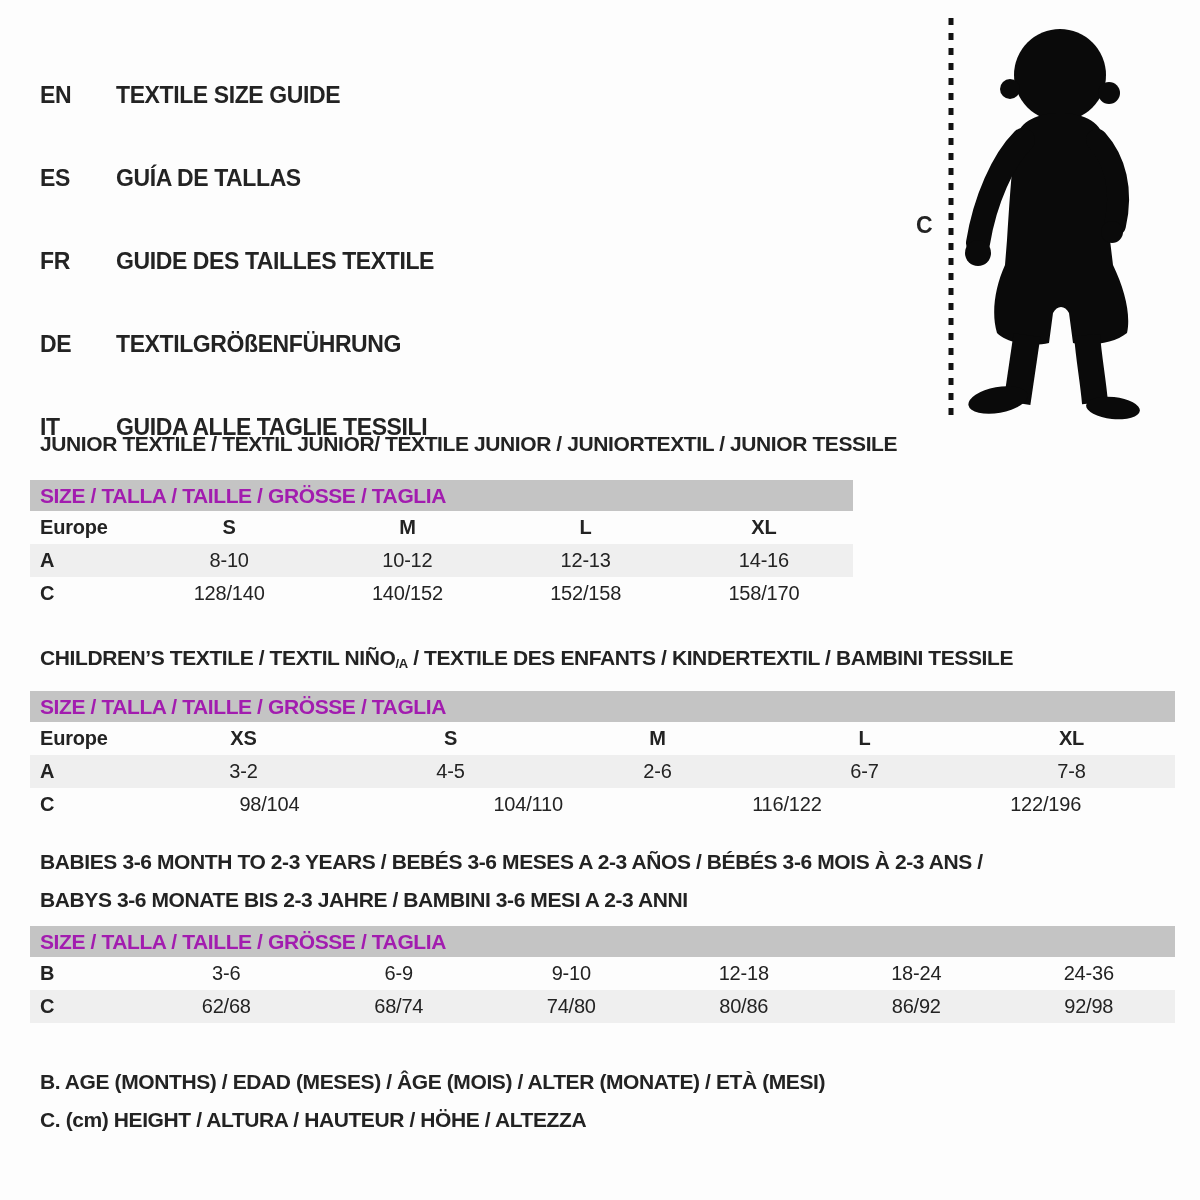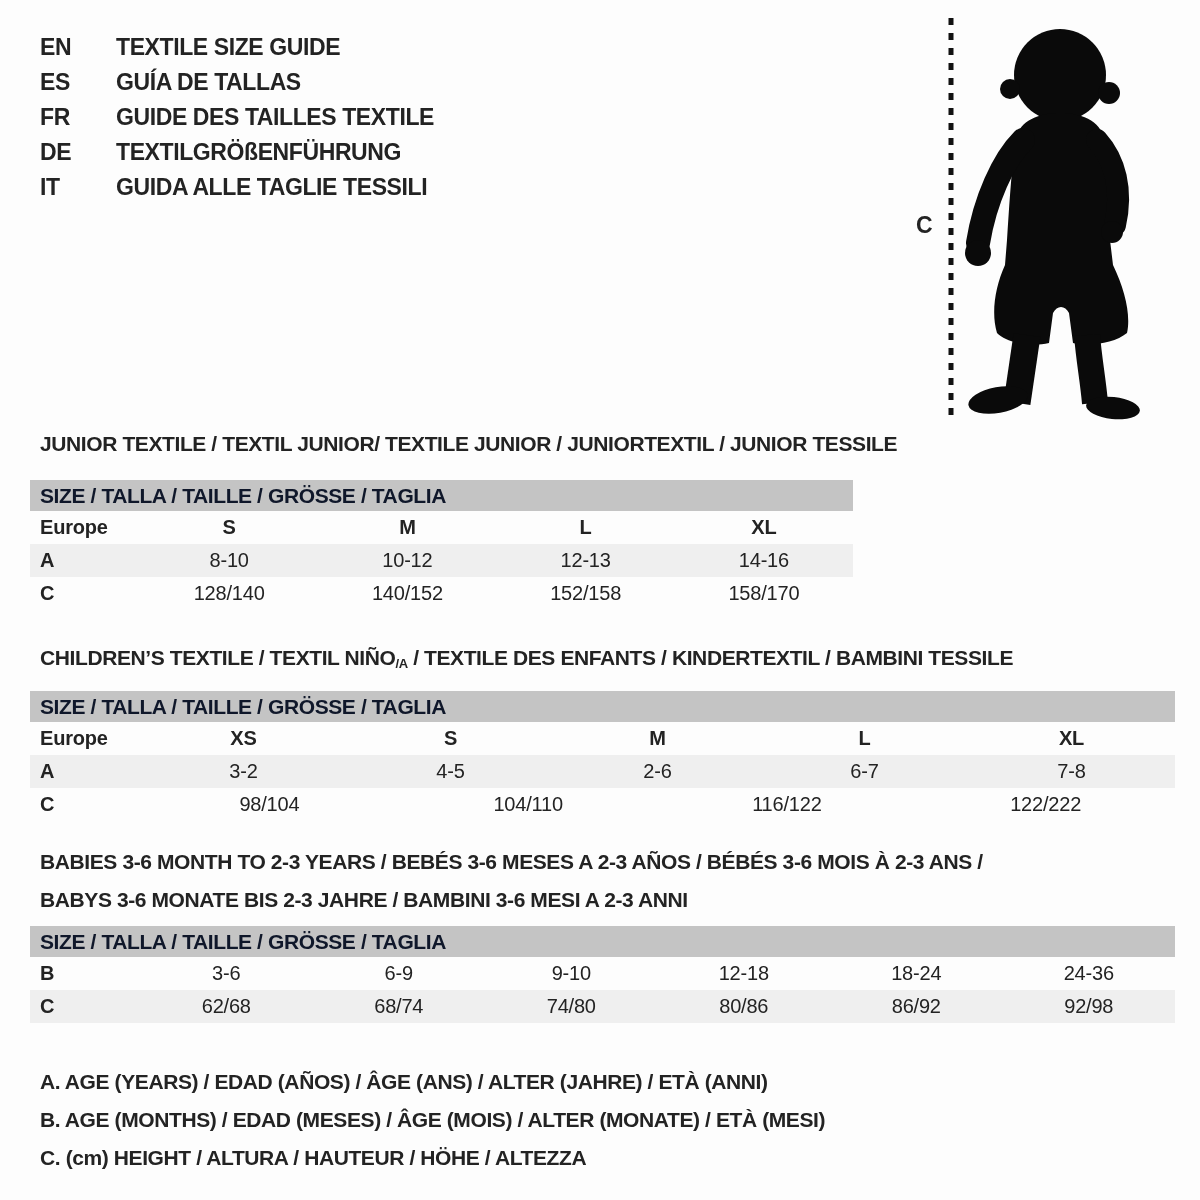--- a/index.html
+++ b/index.html
@@ -9,21 +9,21 @@
     --silhouette:#0a0a0a;
     --bg:#fdfdfd;
   }
   *{margin:0;padding:0;box-sizing:border-box;}
   html,body{background:#fff;}
   body{font-family:"Liberation Sans", sans-serif;color:var(--ink);}
   #page{position:relative;width:1200px;height:1200px;background:var(--bg);overflow:hidden;}
 
   
   .languages{position:absolute;left:40px;top:30px;}
-  .lang-row{display:flex;line-height:35px;font-size:23px;font-weight:700;letter-spacing:-0.4px;}
+  .lang-row{display:flex;line-height:35px;font-size:23px;font-weight:700;letter-spacing:-0.4px;margin-top:48px;}
   .lang-code{width:76px;}
   .lang-title{white-space:nowrap;}
 
   
   .measure-line{position:absolute;left:946px;top:18px;width:10px;height:398px;}
   .measure-label{position:absolute;left:916px;top:212px;font-size:23px;font-weight:700;}
   .baby-svg{position:absolute;left:965px;top:25px;width:175px;height:395px;}
 
   
   .section{position:absolute;left:30px;}
@@ -33,21 +33,21 @@
   .section-title{padding-left:10px;font-size:21px;font-weight:700;letter-spacing:-0.4px;white-space:nowrap;}
   .title-line{line-height:27px;}
   .sec-babies .title-line + .title-line{margin-top:11px;}
   .title-line .sub{font-size:0.62em;position:relative;top:0.22em;}
   .sec-junior .size-table{margin-top:23px;}
   .sec-children .size-table{margin-top:17px;}
   .sec-babies .size-table{margin-top:13px;}
 
   .size-table{width:100%;}
   .thead{height:31px;line-height:31px;background:var(--header-bar);padding-left:10px;
-         font-size:21px;font-weight:700;letter-spacing:-0.4px;color:#0f172a;}
+         font-size:21px;font-weight:700;letter-spacing:-0.4px;color:#a21caf;}
   .trow{display:flex;height:33px;line-height:33px;font-size:20px;letter-spacing:-0.2px;align-items:center;}
   .trow:nth-child(2){background:var(--row-shade);}
   .tlabel{width:110px;padding-left:10px;font-weight:700;}
   .trow.bold .tcell{font-weight:700;}
   .tcell{flex:1;text-align:center;}
 
   
   .legend{position:absolute;left:40px;top:1063px;}
   .legend-line{line-height:38px;font-size:21px;font-weight:700;letter-spacing:-0.4px;white-space:nowrap;}
 </style>
@@ -176,21 +176,21 @@
             <div class="tcell">4-5</div>
             <div class="tcell">2-6</div>
             <div class="tcell">6-7</div>
             <div class="tcell">7-8</div>
           </div>
           <div class="trow">
             <div class="tlabel">C</div>
             <div class="tcell">98/104</div>
             <div class="tcell">104/110</div>
             <div class="tcell">116/122</div>
-            <div class="tcell">122/222</div>
+            <div class="tcell">122/196</div>
           </div>
         </div>
     </div>
   </div>
 
   <div class="section sec-babies">
     <div class="section-title">
         <div class="title-line"><span>BABIES 3-6 MONTH TO 2-3 YEARS / BEBÉS 3-6 MESES A 2-3 AÑOS / BÉBÉS 3-6 MOIS À 2-3 ANS /</span></div>
         <div class="title-line"><span>BABYS 3-6 MONATE BIS 2-3 JAHRE / BAMBINI 3-6 MESI A 2-3 ANNI</span></div>
       </div>
@@ -213,17 +213,16 @@
             <div class="tcell">74/80</div>
             <div class="tcell">80/86</div>
             <div class="tcell">86/92</div>
             <div class="tcell">92/98</div>
           </div>
         </div>
     </div>
   </div>
 
   <div class="legend">
-      <div class="legend-line">A. AGE (YEARS) / EDAD (AÑOS) / ÂGE (ANS) / ALTER (JAHRE) / ETÀ (ANNI)</div>
       <div class="legend-line">B. AGE (MONTHS) / EDAD (MESES) / ÂGE (MOIS) / ALTER (MONATE) / ETÀ (MESI)</div>
       <div class="legend-line">C. (cm) HEIGHT / ALTURA / HAUTEUR / HÖHE / ALTEZZA</div>
     </div>
 </div>
 
 </body></html>

